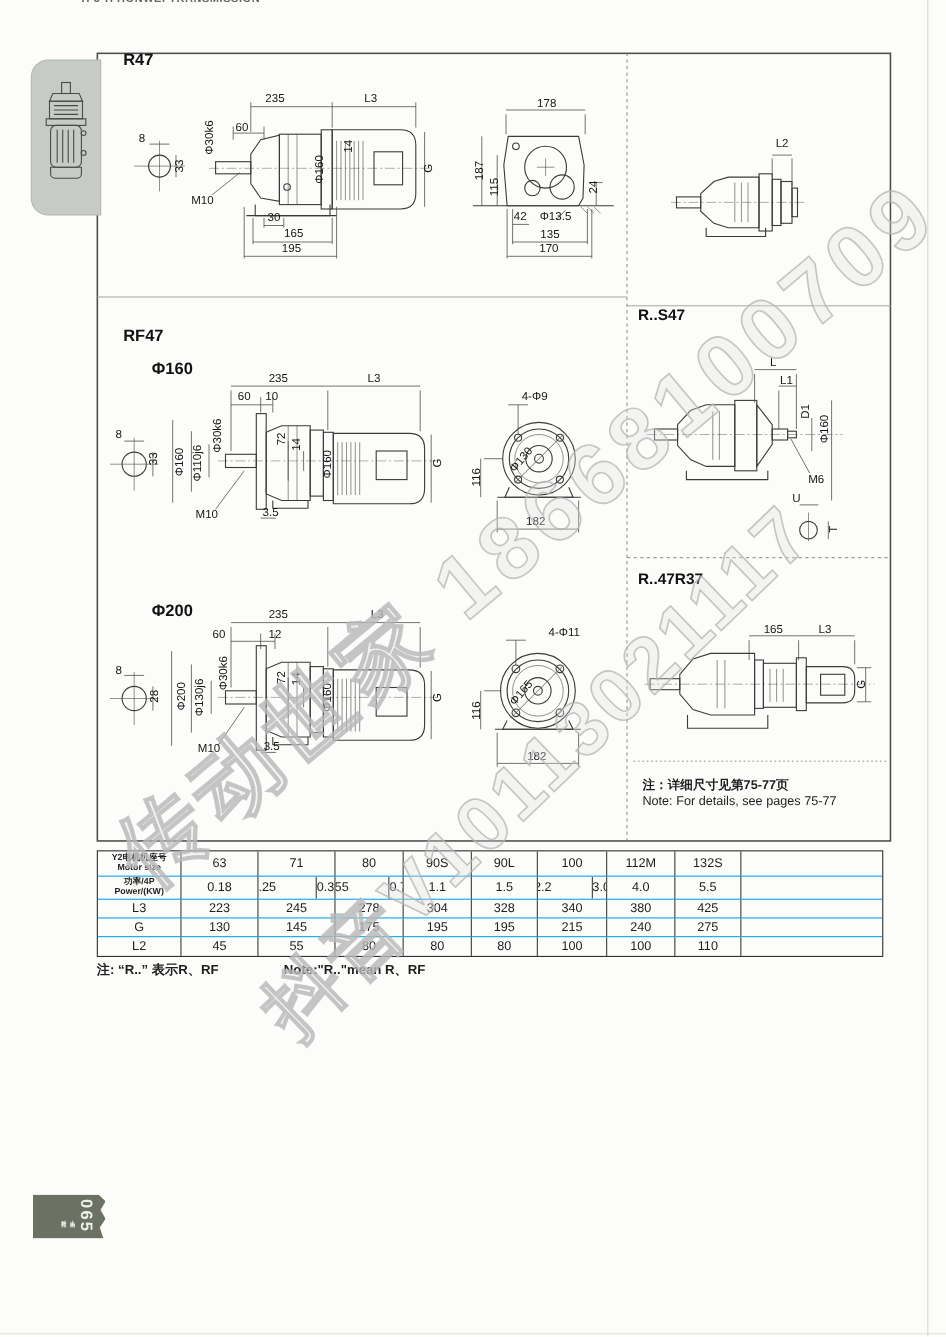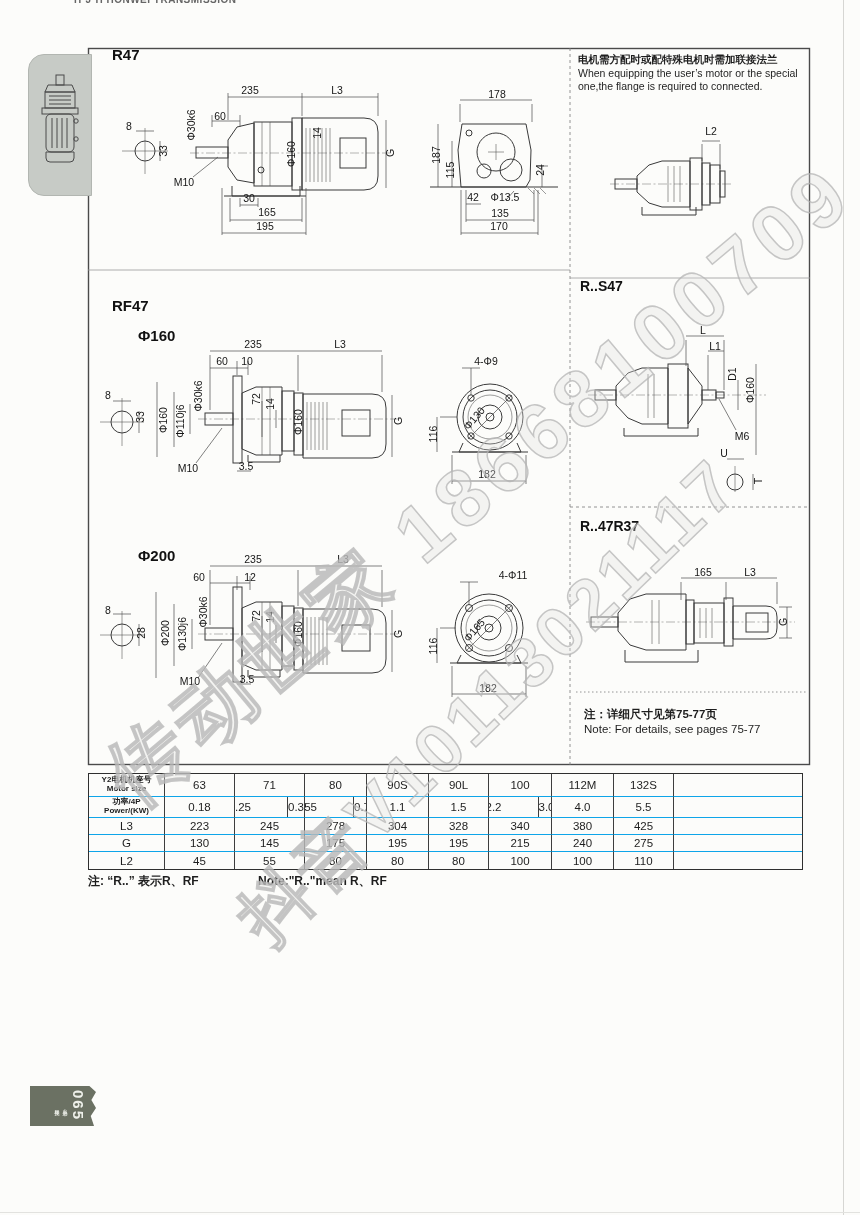--- a/index.html
+++ b/index.html
@@ -405,25 +405,20 @@
       <span class="dim" style="left: 742px; top: 436px; transform: translate(-50%, -50%) rotate(0deg);">M6</span>
       <span class="dim" style="left: 724px; top: 453px; transform: translate(-50%, -50%) rotate(0deg);">U</span>
       <span class="dim" style="left: 758px; top: 481px; transform: translate(-50%, -50%) rotate(-90deg);">T</span>
     </div>
   <div class="layer">
       <span class="dim" style="left: 703px; top: 572px; transform: translate(-50%, -50%) rotate(0deg);">165</span>
       <span class="dim" style="left: 750px; top: 572px; transform: translate(-50%, -50%) rotate(0deg);">L3</span>
       <span class="dim" style="left: 783px; top: 622px; transform: translate(-50%, -50%) rotate(-90deg);">G</span>
     </div>
 
-  <div class="noteblock" style="left:578px;top:53px;width:230px">
-    <div class="note-zh">电机需方配时或配特殊电机时需加联接法兰</div>
-    <div class="note-en">When equipping the user’s motor or the special</div>
-    <div class="note-en">one,the flange is required to connected.</div>
-  </div>
 
   <div class="noteblock" style="left:584px;top:707px">
     <div class="note-zh" style="font-size:11.5px">注：详细尺寸见第75-77页</div>
     <div class="note-en" style="font-size:11.5px">Note: For details, see pages 75-77</div>
   </div>
 
   <div class="dims-table">
 
     <div class="cell lbl">
       <span class="zh8">Y2电机机座号</span>

